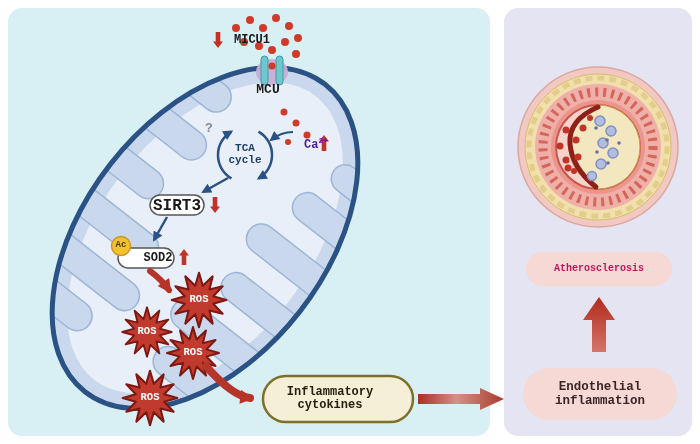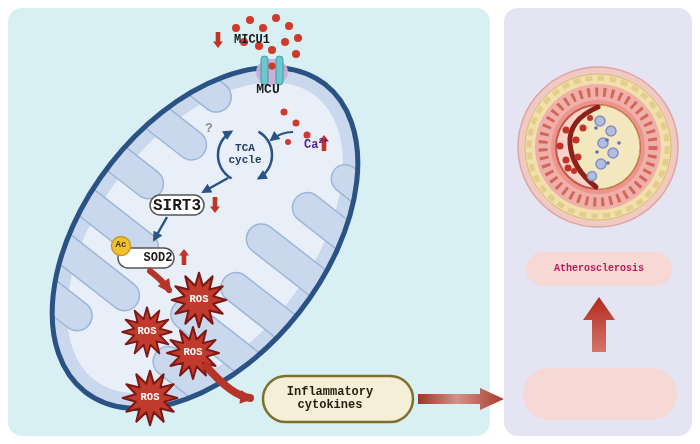--- a/index.html
+++ b/index.html
@@ -179,14 +179,15 @@
 <div class="lbl" style="left:209px;top:129px;font-size:13px;color:#8b8b8b;">?</div>
 <div class="lbl" style="left:177px;top:207px;font-size:16px;">SIRT3</div>
 <div class="lbl" style="left:158px;top:258px;font-size:12px;">SOD2</div>
 <div class="lbl" style="left:121px;top:246px;font-size:9px;color:#4a3a10;">Ac</div>
 <div class="lbl" style="left:199px;top:300px;font-size:10.5px;color:#ffffff;">ROS</div>
 <div class="lbl" style="left:147px;top:332px;font-size:10.5px;color:#ffffff;">ROS</div>
 <div class="lbl" style="left:193px;top:353px;font-size:10.5px;color:#ffffff;">ROS</div>
 <div class="lbl" style="left:150px;top:398px;font-size:10.5px;color:#ffffff;">ROS</div>
 <div class="lbl wrap" style="left:330px;top:399px;width:118px;font-size:12px;color:#262012;">Inflammatory cytokines</div>
 <div class="lbl" style="left:599px;top:269px;font-size:10px;color:#be185d;">Atherosclerosis</div>
+<div class="lbl wrap" style="left:600px;top:394px;width:124px;font-size:12.5px;color:#3b2626;">Endothelial inflammation</div>
 
 </div>
 
 </body></html>

